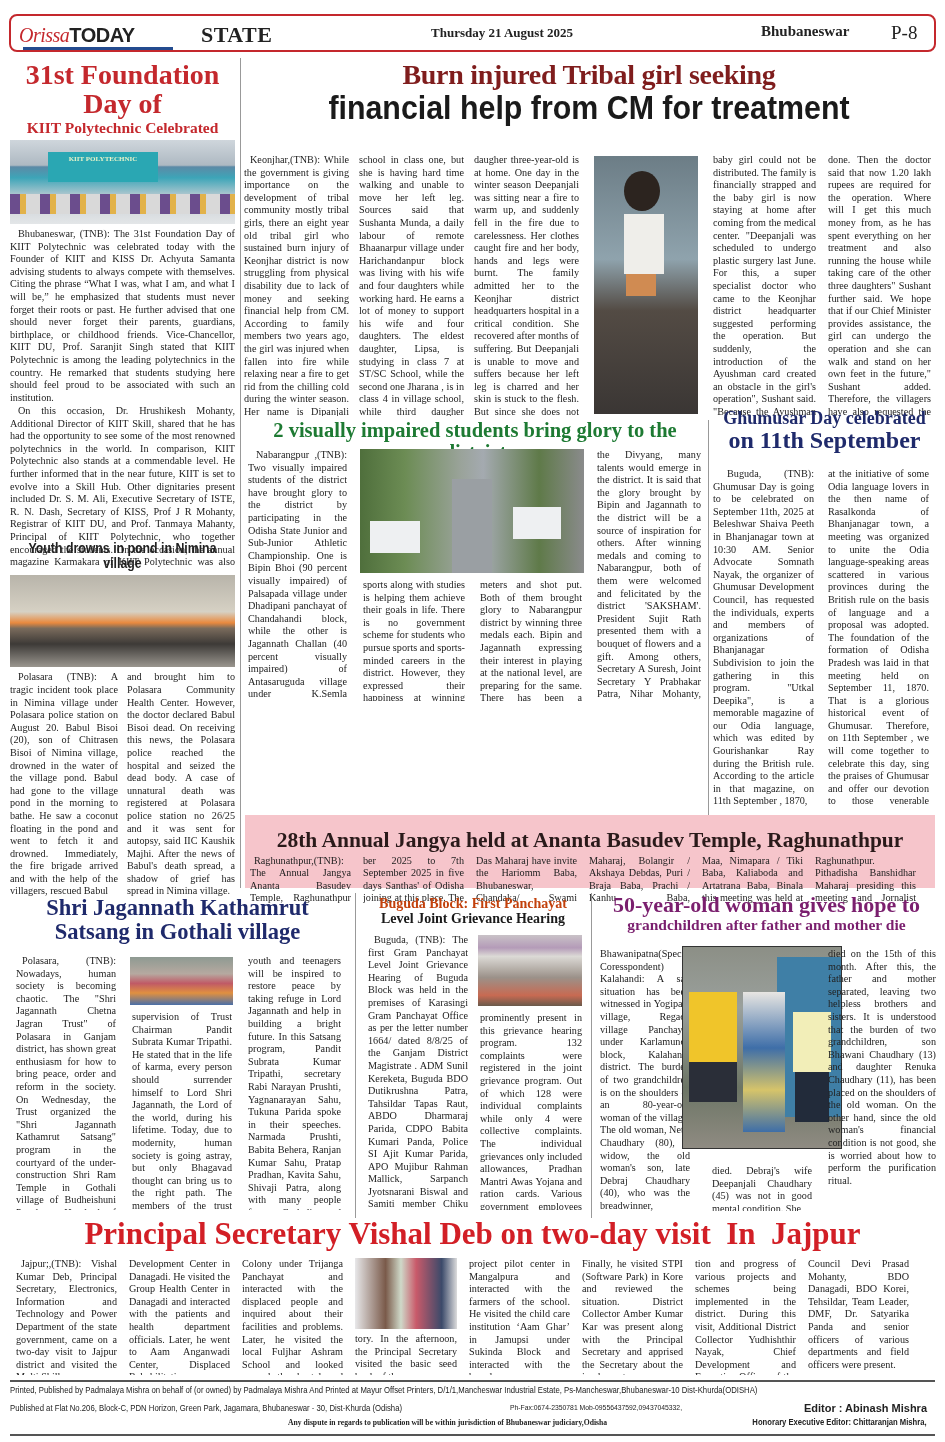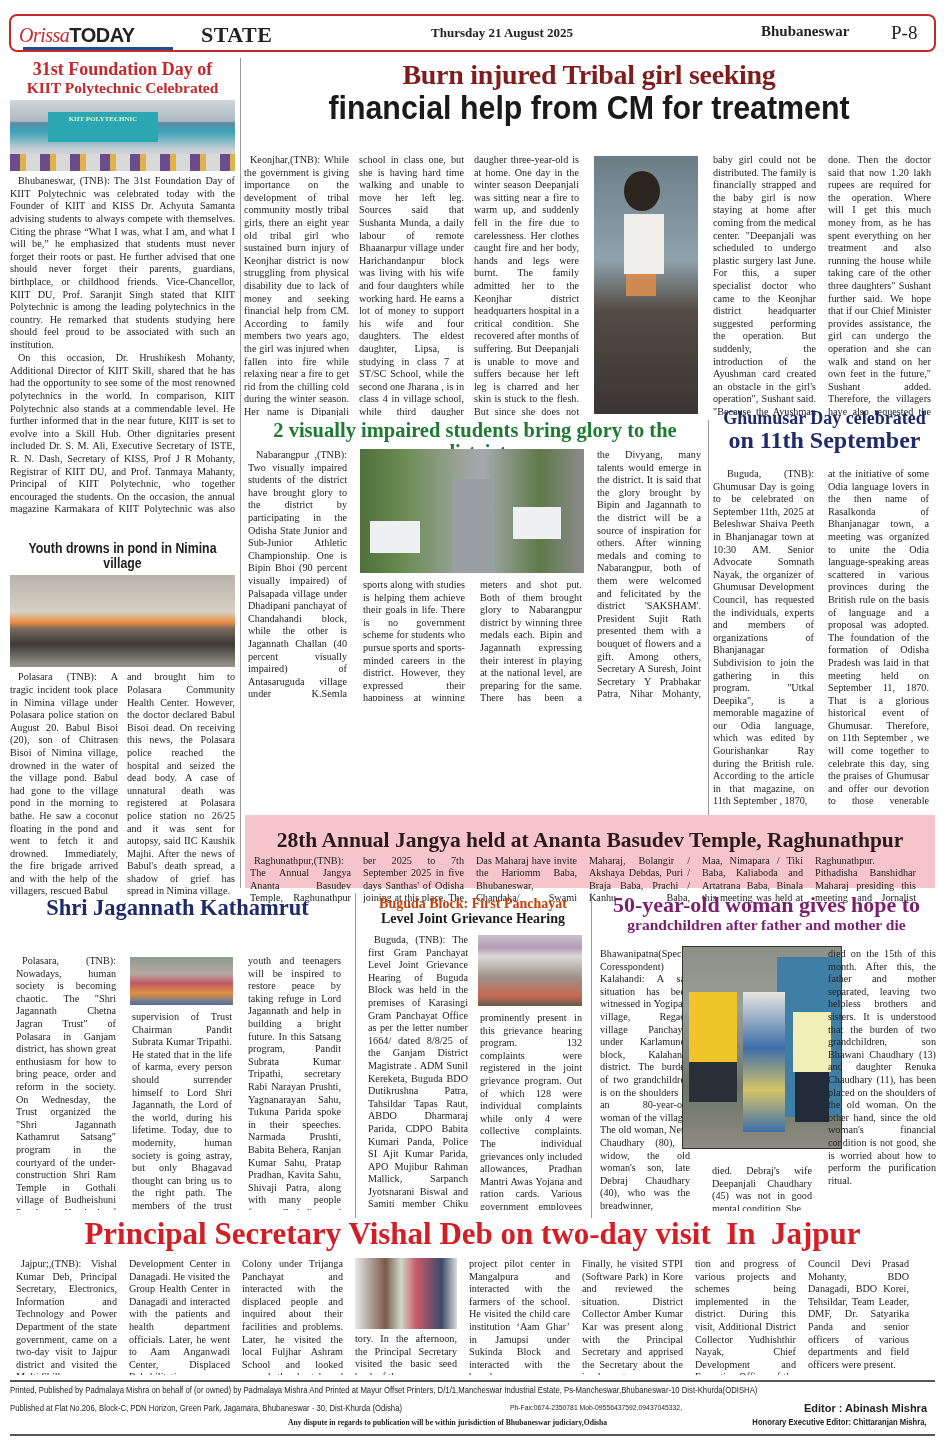--- a/index.html
+++ b/index.html
@@ -27,23 +27,23 @@
     <span class="o">Orissa</span><span>TODAY</span>
   </div>
   <div class="abs logo-bar"></div>
   <div class="abs section">STATE</div>
   <div class="abs date">Thursday 21 August 2025</div>
   <div class="abs city">Bhubaneswar</div>
   <div class="abs page">P-8</div>
 </div>
 
 <div class="abs" style="left:10px;top:60px;width:225px;">
-  <div class="head" style="color:#c4282d;font-size:18px;text-align:center;">31st Foundation Day of</div>
+  <div class="head" style="color:#c4282d;font-size:28px;text-align:center;">31st Foundation Day of</div>
   <div class="head" style="color:#c4282d;font-size:15.5px;margin-top:1px">KIIT Polytechnic Celebrated</div>
-  <div class="photo" style="margin-top:4px;height:71px;background:linear-gradient(180deg,#cfd6dc 0%,#aeb9c2 30%,#5c8aa6 32%,#3da5b8 45%,#c9cfd4 70%,#e3e6e8 100%);position:relative">
+  <div class="photo" style="margin-top:4px;height:84px;background:linear-gradient(180deg,#cfd6dc 0%,#aeb9c2 30%,#5c8aa6 32%,#3da5b8 45%,#c9cfd4 70%,#e3e6e8 100%);position:relative">
     <div style="position:absolute;left:38px;top:12px;width:110px;height:30px;background:#2aa7b3;color:#e6f3c9;font-size:7px;text-align:center;line-height:14px;font-weight:bold">KIIT POLYTECHNIC</div>
     <div style="position:absolute;left:0;top:54px;width:225px;height:20px;background:repeating-linear-gradient(90deg,#6b4d8d 0 10px,#e2b24a 10px 16px,#d9d9d9 16px 30px)"></div>
   </div>
   <div class="txt" style="margin-top:4px;height:177px;text-indent:8px">Bhubaneswar, (TNB): The 31st Foundation Day of KIIT Polytechnic was celebrated today with the Founder of KIIT and KISS Dr. Achyuta Samanta advising students to always compete with themselves. Citing the phrase “What I was, what I am, and what I will be,” he emphasized that students must never forget their roots or past. He further advised that one should never forget their parents, guardians, birthplace, or childhood friends. Vice-Chancellor, KIIT DU, Prof. Saranjit Singh stated that KIIT Polytechnic is among the leading polytechnics in the country. He remarked that students studying here should feel proud to be associated with such an institution.</div>
   <div class="txt" style="height:164px;text-indent:8px">On this occasion, Dr. Hrushikesh Mohanty, Additional Director of KIIT Skill, shared that he has had the opportunity to see some of the most renowned polytechnics in the world. In comparison, KIIT Polytechnic also stands at a commendable level. He further informed that in the near future, KIIT is set to evolve into a Skill Hub. Other dignitaries present included Dr. S. M. Ali, Executive Secretary of ISTE, R. N. Dash, Secretary of KISS, Prof J R Mohanty, Registrar of KIIT DU, and Prof. Tanmaya Mahanty, Principal of KIIT Polytechnic, who together encouraged the students. On the occasion, the annual magazine Karmakara of KIIT Polytechnic was also unveiled by the guests.</div>
 </div>
 
 <div class="abs" style="left:10px;top:541px;width:225px;">
   <div class="head" style="font-size:14px;font-family:'Liberation Sans',sans-serif;transform:scaleX(0.88);transform-origin:center">Youth drowns in pond in Nimina village</div>
   <div class="photo" style="margin-top:5px;height:92px;background:linear-gradient(180deg,#b8b4aa 0%,#d6d1c4 40%,#e9893e 52%,#7a6b5c 58%,#3d3a37 75%,#9a968f 100%)"></div>
@@ -105,20 +105,21 @@
     <div class="txt" style="width:101px;height:52px">ber 2025 to 7th September 2025 in five days Santhas' of Odisha joining at this place. The mahanta of this asharm Sri Banshidhar</div>
     <div class="txt" style="width:101px;height:52px">Das Maharaj have invite the Hariomm Baba, Bhubaneswar, Chandaka/ Swami Anandaraj Swami, Bhubaneswar/Bishnugiri</div>
     <div class="txt" style="width:101px;height:52px">Maharaj, Bolangir / Akshaya Debdas, Puri / Braja Baba, Prachi / Kanhu Baba, Chandikhola / Banadurga</div>
     <div class="txt" style="width:101px;height:52px">Maa, Nimapara / Tiki Baba, Kaliaboda and Artatrana Baba, Binala this meeting was held at Ananta Basudeb Temple,</div>
     <div class="txt" style="width:101px;height:52px">Raghunathpur. Pithadisha Banshidhar Maharaj presiding this meeting and Jornalist Sasmita Mallick was giving the thanks to all.</div>
   </div>
 </div>
 
 <div class="abs" style="left:10px;top:896px;width:335px">
   <div class="head" style="font-size:22.5px;color:#1f2a6b">Shri Jagannath Kathamrut</div>
+  <div class="head" style="font-size:22.5px;color:#1f2a6b">Satsang in Gothali village</div>
 </div>
 <div class="txt abs" style="left:16px;top:955px;width:100px;height:255px;text-indent:6px">Polasara, (TNB): Nowadays, human society is becoming chaotic. The "Shri Jagannath Chetna Jagran Trust" of Polasara in Ganjam district, has shown great enthusiasm for how to bring peace, order and reform in the society. On Wednesday, the Trust organized the "Shri Jagannath Kathamrut Satsang" program in the courtyard of the under-construction Shri Ram Temple in Gothali village of Budheishuni Panchayat. Hundreds of Jagannath lovers gathered under the</div>
 <div class="abs photo" style="left:130px;top:957px;width:103px;height:48px;background:linear-gradient(180deg,#8e9a92 0%,#b6a9a0 35%,#c05a66 55%,#e09040 75%,#4a6fa8 100%)"></div>
 <div class="txt abs" style="left:132px;top:1011px;width:100px;height:200px">supervision of Trust Chairman Pandit Subrata Kumar Tripathi. He stated that in the life of karma, every person should surrender himself to Lord Shri Jagannath, the Lord of the world, during his lifetime. Today, due to modernity, human society is going astray, but only Bhagavad thought can bring us to the right path. The members of the trust hope that the upcoming</div>
 <div class="txt abs" style="left:248px;top:955px;width:93px;height:255px">youth and teenagers will be inspired to restore peace by taking refuge in Lord Jagannath and help in building a bright future. In this Satsang program, Pandit Subrata Kumar Tripathi, secretary Rabi Narayan Prushti, Yagnanarayan Sahu, Tukuna Parida spoke in their speeches. Narmada Prushti, Babita Behera, Ranjan Kumar Sahu, Pratap Pradhan, Kavita Sahu, Shivaji Patra, along with many people from Gothali and surrounding villages, contributed to the organization of the Satsang.</div>
 
 <div class="vline" style="left:355px;top:893px;height:325px"></div>
 
 <div class="abs" style="left:358px;top:897px;width:230px">
   <div class="head" style="font-size:14px;color:#c2410c">Buguda Block: First Panchayat</div>

